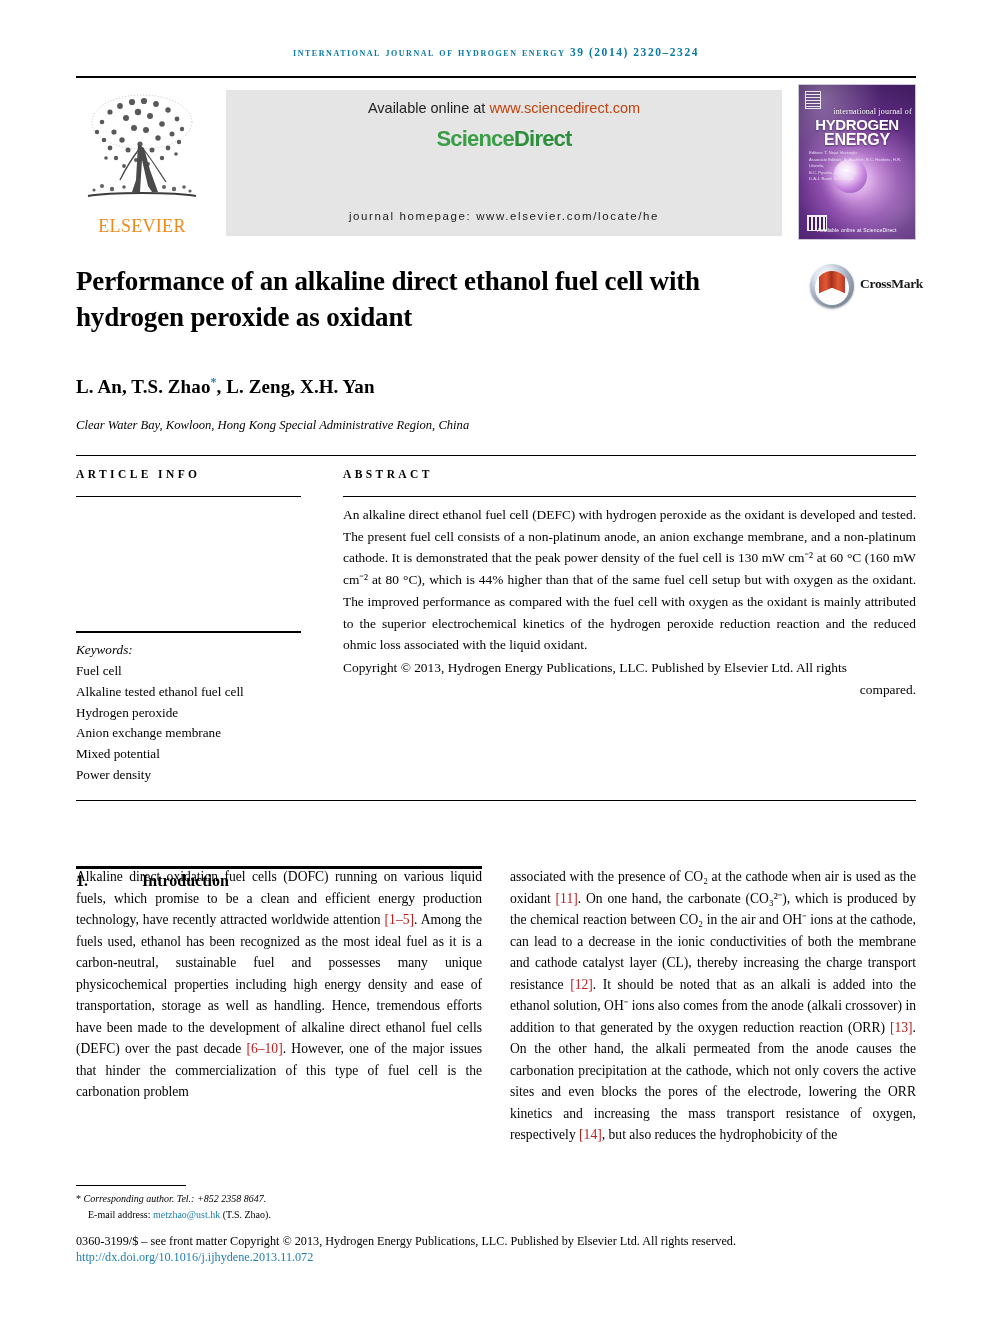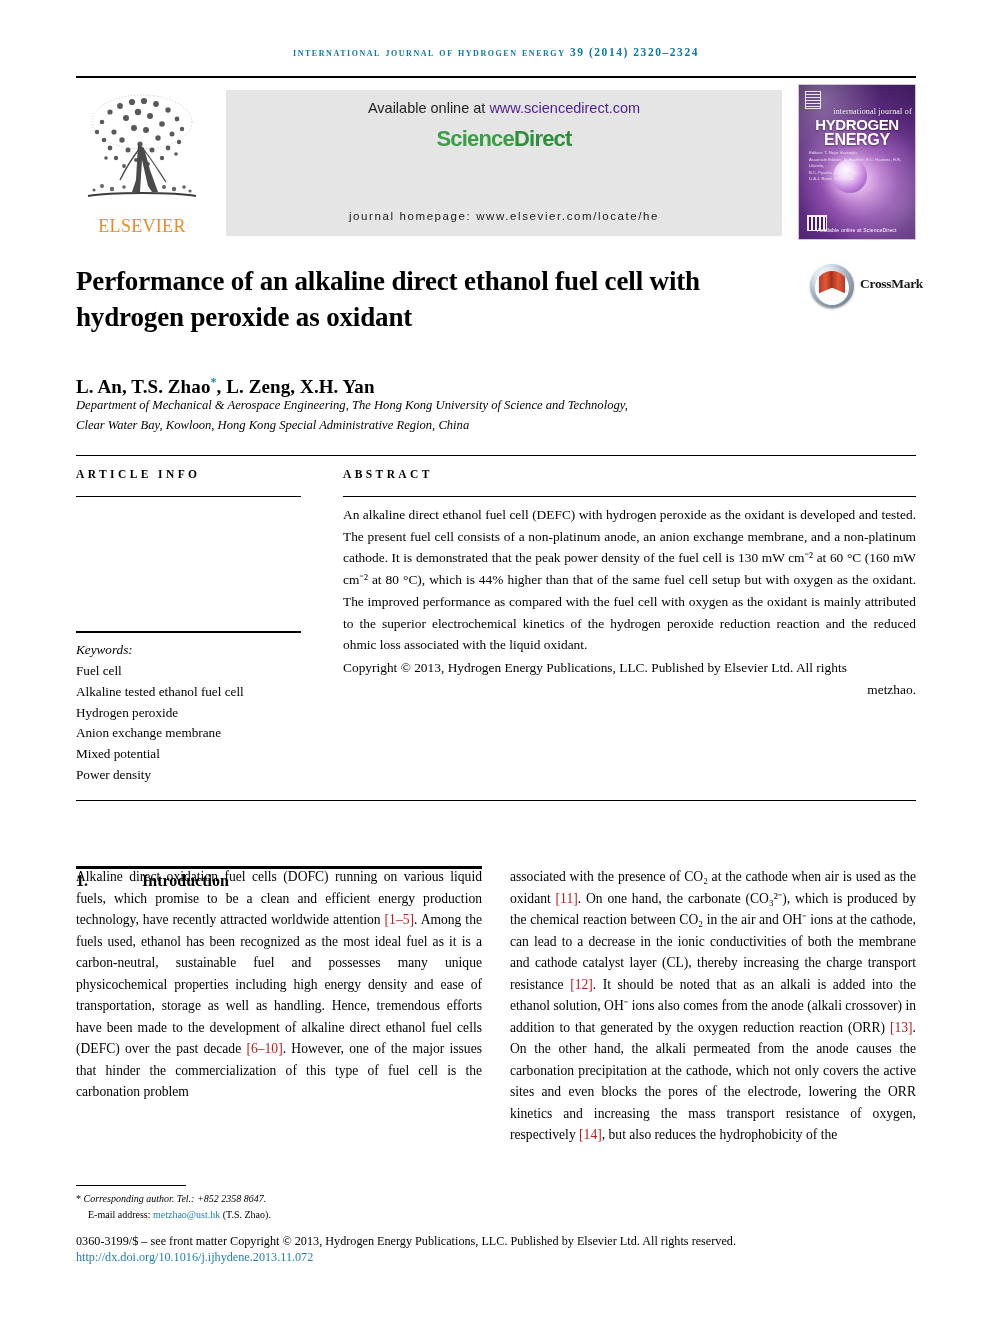--- a/index.html
+++ b/index.html
@@ -89,21 +89,21 @@
   .sd-available {
     position: absolute;
     top: 10px;
     left: 0; right: 0;
     text-align: center;
     font-family: "Liberation Sans", sans-serif;
     font-size: 14.5px;
     color: #222;
   }
   .sd-available a {
-    color: #4c1d95;
+    color: #c2410c;
     text-decoration: none;
   }
   .sd-logo {
     position: absolute;
     top: 36px;
     left: 0; right: 0;
     text-align: center;
     font-family: "Liberation Sans", sans-serif;
     font-weight: bold;
     font-size: 22px;
@@ -574,21 +574,21 @@
         </div>
     </div>
     <div class="cm-text">CrossMark</div>
   </div>
 
   <div class="authors">
     <span>L. An, T.S. Zhao<sup>*</sup>, L. Zeng, X.H. Yan</span>
   </div>
 
   <div class="affiliation">
-    <span>Department of Mechanical &amp; Aerospace Engineering, The Hong Kong University of Science and Technology,</span><br>
+    <br>
     <span>Clear Water Bay, Kowloon, Hong Kong Special Administrative Region, China</span>
   </div>
 
   <div class="rule-info"></div>
 
   <div class="sec-head info-head">ARTICLE INFO</div>
   <div class="sec-head abs-head">ABSTRACT</div>
   <div class="rule-under-info"></div>
   <div class="rule-under-abs"></div>
 
@@ -600,21 +600,21 @@
     <span>Alkaline tested ethanol fuel cell</span><br>
     <span>Hydrogen peroxide</span><br>
     <span>Anion exchange membrane</span><br>
     <span>Mixed potential</span><br>
     <span>Power density</span>
   </div>
 
   <div class="abstract">
     <span>An alkaline direct ethanol fuel cell (DEFC) with hydrogen peroxide as the oxidant is developed and tested. The present fuel cell consists of a non-platinum anode, an anion exchange membrane, and a non-platinum cathode. It is demonstrated that the peak power density of the fuel cell is 130 mW cm⁻² at 60 °C (160 mW cm⁻² at 80 °C), which is 44% higher than that of the same fuel cell setup but with oxygen as the oxidant. The improved performance as compared with the fuel cell with oxygen as the oxidant is mainly attributed to the superior electrochemical kinetics of the hydrogen peroxide reduction reaction and the reduced ohmic loss associated with the liquid oxidant.</span>
     <span class="copyright">Copyright © 2013, Hydrogen Energy Publications, LLC. Published by Elsevier Ltd. All rights</span>
-    <span class="copy-last">metzhao.</span>
+    <span class="copy-last">compared.</span>
   </div>
 
   <div class="rule-body-top"></div>
 
   <div class="rule-sec"></div>
   <div class="sec-title">
     <span class="num">1.</span><span>Introduction</span>
   </div>
 
   <div class="col col-left">

